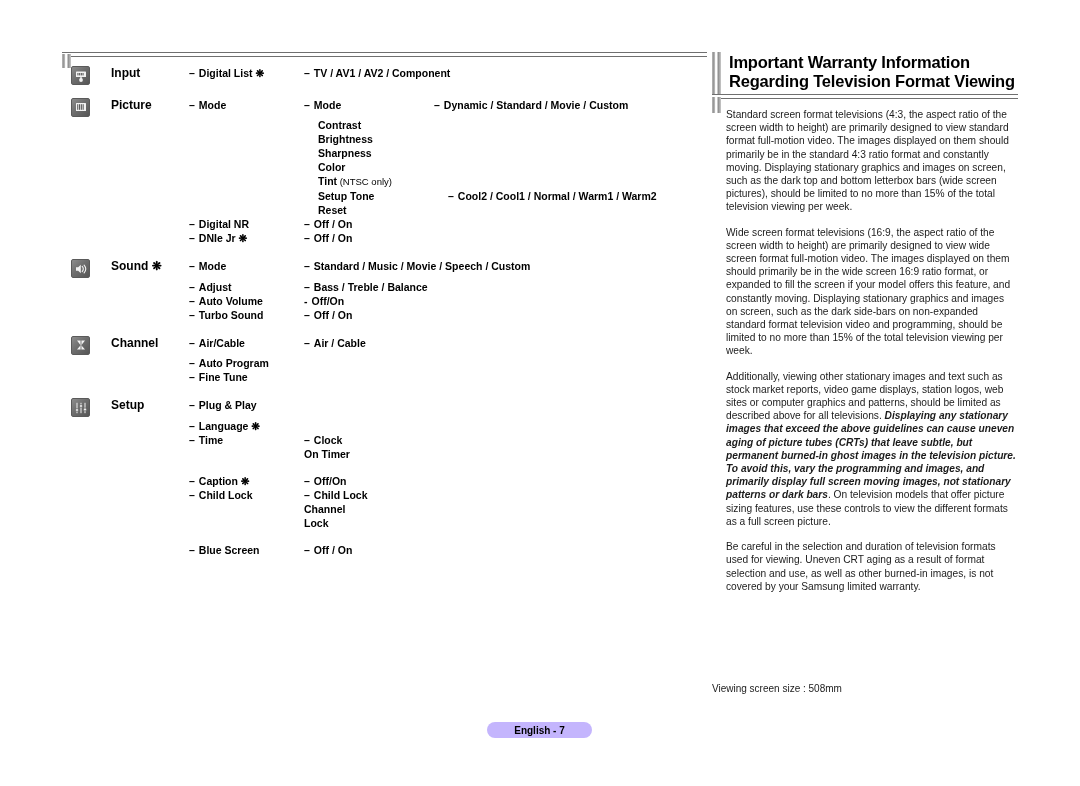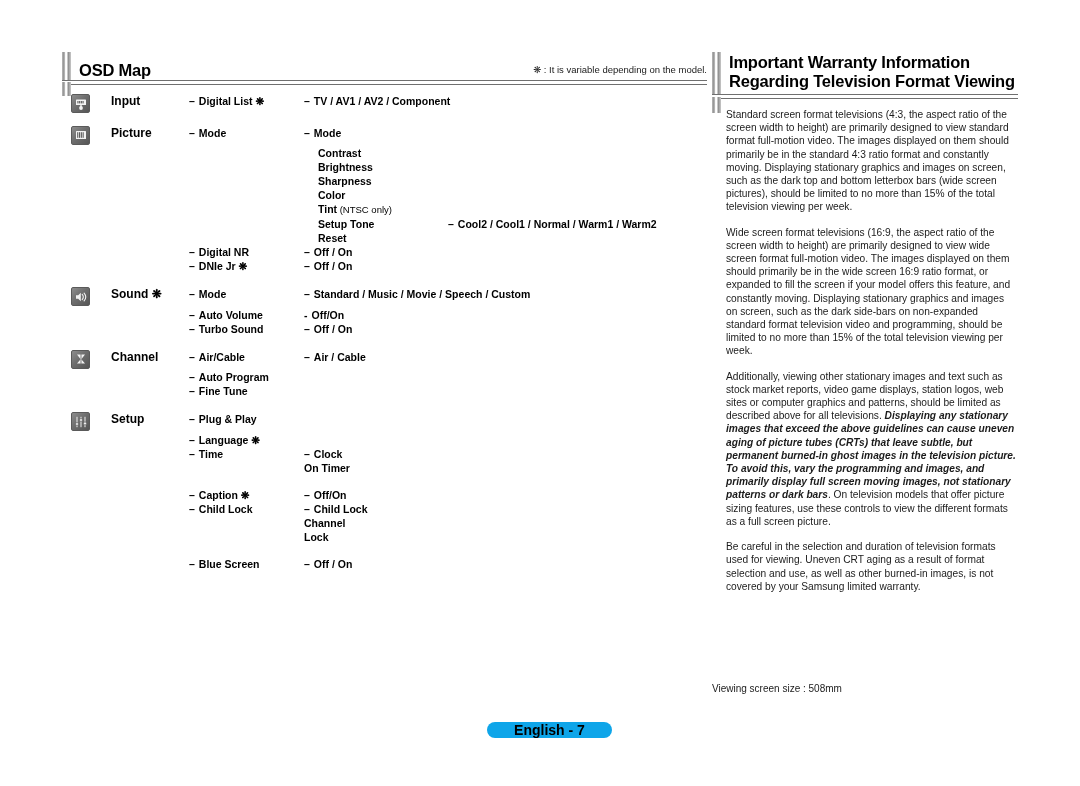--- a/index.html
+++ b/index.html
@@ -161,44 +161,39 @@
     top: 683px;
     font-size: 10px;
     color: #1b1b1b;
   }
 
   
   .footer-badge {
     position: absolute;
     left: 487px;
     top: 722px;
-    width: 125px;
+    width: 105px;
     height: 16px;
     border-radius: 9px;
-    background: #0ea5e9;
+    background: #c4b5fd;
     display: flex;
     align-items: center;
     justify-content: center;
-    font-size: 14px;
+    font-size: 10px;
     font-weight: bold;
     color: #000;
   }
 </style>
 </head>
 <body>
 
 <div class="page">
 
   <div id="left-col">
 
-    <div class="title-bar">
-      <div class="vbar"></div>
-      <div class="title-text">OSD Map</div>
-      <div class="note-model">❋ : It is variable depending on the model.</div>
-    </div>
 
     <div class="hrule"></div>
 
     <div class="osd-body">
       <div class="vbar-tall"></div>
       <div id="osd-sections">
           <div style="margin-bottom: 11px;">
             <div class="menu-row">
               <div class="col-icon"><span class="icon-box">
                   <svg width="14" height="14" viewBox="0 0 14 14">
@@ -228,20 +223,21 @@
                       <rect x="3.2" y="4.2" width="1.1" height="5.6"></rect>
                       <rect x="5" y="4.2" width="1.1" height="5.6"></rect>
                       <rect x="6.8" y="4.2" width="1.1" height="5.6"></rect>
                       <rect x="8.6" y="4.2" width="1.1" height="5.6"></rect>
                     </g>
                   </svg>
                 </span></div>
               <div class="col-cat cat-label">Picture</div>
               <div class="col-l1 item"><span class="dash">–</span><span>Mode</span></div>
               <div class="col-l2 item"><span class="dash">–</span><span>Mode</span></div>
+              <div class="col-l3 item"><span class="dash">–</span><span>Dynamic / Standard / Movie / Custom</span></div>
             </div>
             <div class="menu-row">
               <div class="col-icon"></div>
               <div class="col-cat cat-label"></div>
               <div class="col-l1 item"></div>
               <div class="col-l2 item" style="padding-left:14px;"><span>Contrast</span></div>
               <div class="col-l3 item"></div>
             </div>
             <div class="menu-row">
               <div class="col-icon"></div>
@@ -305,20 +301,27 @@
               <div class="col-icon"><span class="icon-box">
                   <svg width="14" height="14" viewBox="0 0 14 14">
                     <path d="M2 5.2h2.2L6.8 2.8v8.4L4.2 8.8H2z" fill="#f2f2f2"></path>
                     <path d="M8.2 4.4a4 4 0 010 5.2" stroke="#f2f2f2" stroke-width="1.1" fill="none" stroke-linecap="round"></path>
                     <path d="M10.1 3.1a6 6 0 010 7.8" stroke="#f2f2f2" stroke-width="1.1" fill="none" stroke-linecap="round"></path>
                   </svg>
                 </span></div>
               <div class="col-cat cat-label">Sound ❋</div>
               <div class="col-l1 item"><span class="dash">–</span><span>Mode</span></div>
               <div class="col-l2 item"><span class="dash">–</span><span>Standard / Music / Movie / Speech / Custom</span></div>
+              <div class="col-l3 item"></div>
+            </div>
+            <div class="menu-row">
+              <div class="col-icon"></div>
+              <div class="col-cat cat-label"></div>
+              <div class="col-l1 item"><span class="dash">–</span><span>Adjust</span></div>
+              <div class="col-l2 item"><span class="dash">–</span><span>Bass / Treble / Balance</span></div>
               <div class="col-l3 item"></div>
             </div>
             <div class="menu-row">
               <div class="col-icon"></div>
               <div class="col-cat cat-label"></div>
               <div class="col-l1 item"><span class="dash">–</span><span>Auto Volume</span></div>
               <div class="col-l2 item"><span class="dash">-</span><span>Off/On</span></div>
               <div class="col-l3 item"></div>
             </div>
             <div class="menu-row">

